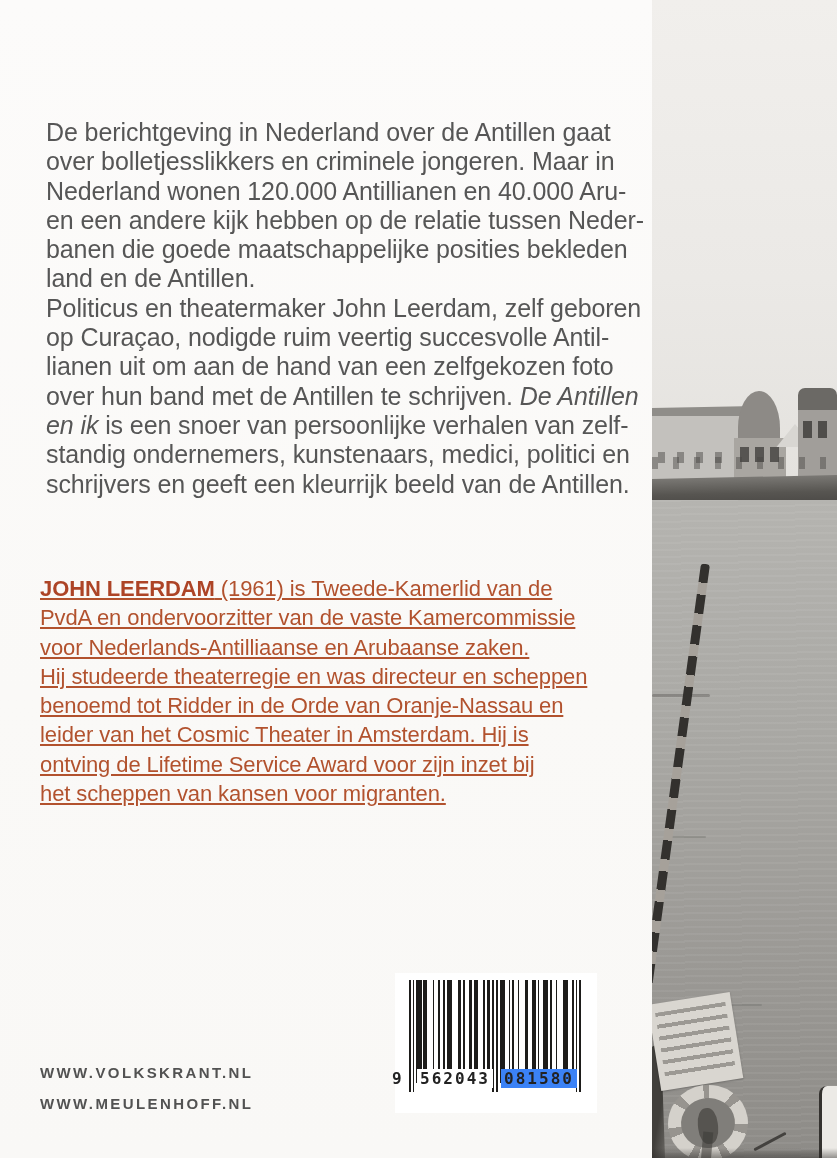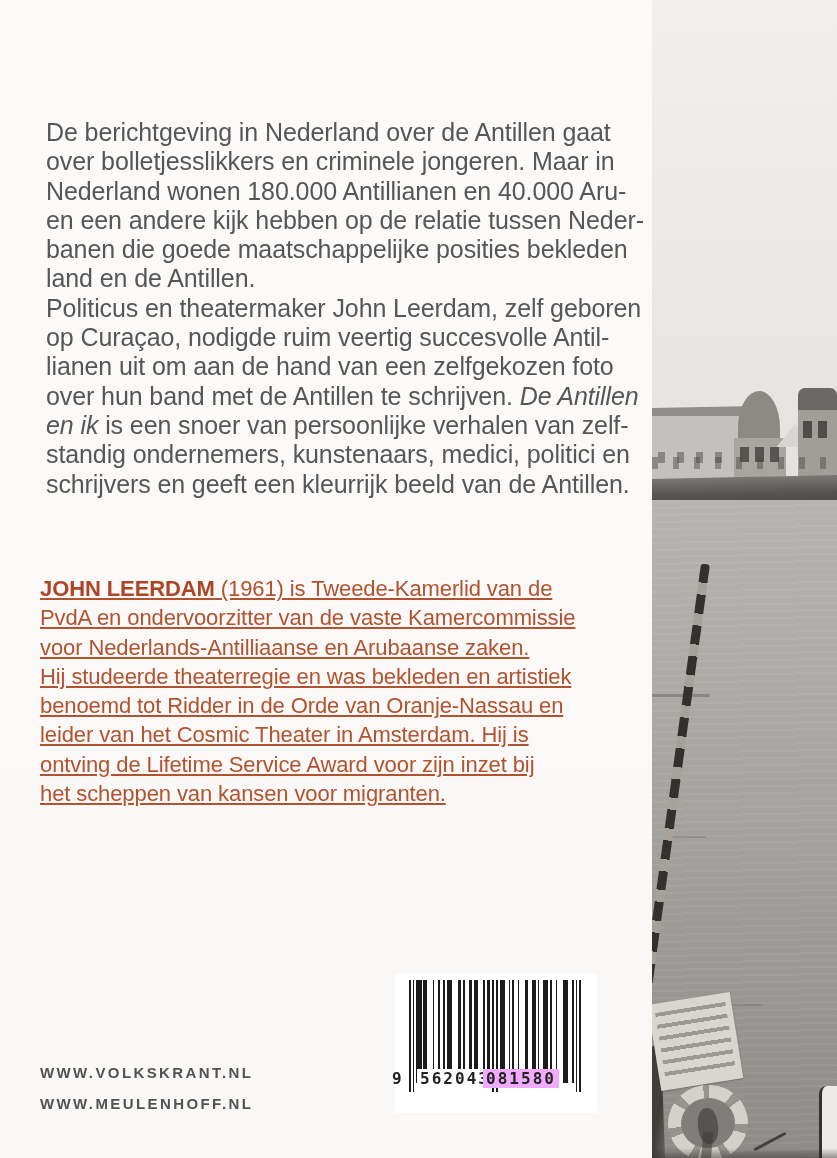--- a/index.html
+++ b/index.html
@@ -38,23 +38,23 @@
   
   .barcode{position:absolute;left:395px;top:973px;width:202px;height:140px;background:#fff;}
   .bc-bars{position:absolute;left:14px;top:7px;width:174px;height:112px;}
   .bc-bar{position:absolute;top:0;background:#1d1c1a;height:103px;}
   .bc-bar.tall{height:112px;}
   .bc-digit9{position:absolute;left:-3px;top:96px;font-family:"DejaVu Sans Mono",monospace;
     font-weight:bold;font-size:16px;color:#222;}
   .bc-g1{position:absolute;left:22px;top:96px;width:76px;text-align:center;
     font-family:"DejaVu Sans Mono",monospace;font-weight:bold;font-size:16px;
     letter-spacing:2px;color:#222;background:#fff;}
-  .bc-g2{position:absolute;left:88px;top:96px;width:76px;text-align:center;
+  .bc-g2{position:absolute;left:106px;top:96px;width:76px;text-align:center;
     font-family:"DejaVu Sans Mono",monospace;font-weight:bold;font-size:16px;
-    letter-spacing:2px;color:#222;background:#f0abfc;}
+    letter-spacing:2px;color:#222;background:#3b82f6;}
 
   
   .photo{position:absolute;left:652px;top:0;width:185px;height:1158px;overflow:hidden;background:#e9e7e4;}
   .sky{position:absolute;left:0;top:0;width:185px;height:506px;
     background:linear-gradient(180deg,#f1efec 0%,#ebe9e6 55%,#e3e1dd 100%);}
   .bld-ware{position:absolute;left:0;top:416px;width:104px;height:66px;background:#c3c1bd;}
   .bld-ware-roof{position:absolute;left:0;top:407px;width:104px;height:13px;background:#8f8d89;transform:skewY(-1deg);}
   .bld-ware-dots{position:absolute;left:6px;top:452px;width:92px;height:11px;opacity:.7;
     background:repeating-linear-gradient(90deg,#6f6d6a 0 7px,transparent 7px 19px);}
   .bld-gable{position:absolute;left:86px;top:391px;width:42px;height:54px;background:#8d8a86;
@@ -106,38 +106,38 @@
     background:linear-gradient(180deg,transparent,rgba(40,38,36,.45));}
 </style>
 </head>
 <body>
 
 <div class="cover">
 
   <div class="blurb">
       <div class="tline"><span>De berichtgeving in Nederland over de Antillen gaat</span></div>
       <div class="tline"><span>over bolletjesslikkers en criminele jongeren. Maar in</span></div>
-      <div class="tline"><span>Nederland wonen 180.000 Antillianen en 40.000 Aru-</span></div>
+      <div class="tline"><span>Nederland wonen 120.000 Antillianen en 40.000 Aru-</span></div>
       <div class="tline"><span>en een andere kijk hebben op de relatie tussen Neder-</span></div>
       <div class="tline"><span>banen die goede maatschappelijke posities bekleden</span></div>
       <div class="tline"><span>land en de Antillen.</span></div>
       <div class="tline"><span>Politicus en theatermaker John Leerdam, zelf geboren</span></div>
       <div class="tline"><span>op Curaçao, nodigde ruim veertig succesvolle Antil-</span></div>
       <div class="tline"><span>lianen uit om aan de hand van een zelfgekozen foto</span></div>
       <div class="tline"><span>over hun band met de Antillen te schrijven. </span><span class="seg-i">De Antillen</span></div>
       <div class="tline"><span class="seg-i">en ik</span><span> is een snoer van persoonlijke verhalen van zelf-</span></div>
       <div class="tline"><span>standig ondernemers, kunstenaars, medici, politici en</span></div>
       <div class="tline"><span>schrijvers en geeft een kleurrijk beeld van de Antillen.</span></div>
     </div>
 
   <div class="bio">
       <div class="tline"><span class="seg-b">JOHN LEERDAM</span><span> (1961) is Tweede-Kamerlid van de</span></div>
       <div class="tline"><span>PvdA en ondervoorzitter van de vaste Kamercommissie</span></div>
       <div class="tline"><span>voor Nederlands-Antilliaanse en Arubaanse zaken.</span></div>
-      <div class="tline"><span>Hij studeerde theaterregie en was bekleden en artistiek</span></div>
+      <div class="tline"><span>Hij studeerde theaterregie en was directeur en scheppen</span></div>
       <div class="tline"><span>benoemd tot Ridder in de Orde van Oranje-Nassau en</span></div>
       <div class="tline"><span>leider van het Cosmic Theater in Amsterdam. Hij is</span></div>
       <div class="tline"><span>ontving de Lifetime Service Award voor zijn inzet bij</span></div>
       <div class="tline"><span>het scheppen van kansen voor migranten.</span></div>
     </div>
 
   <div class="urls">
     <div class="url-line">WWW.VOLKSKRANT.NL</div>
     <div class="url-line">WWW.MEULENHOFF.NL</div>
   </div>

